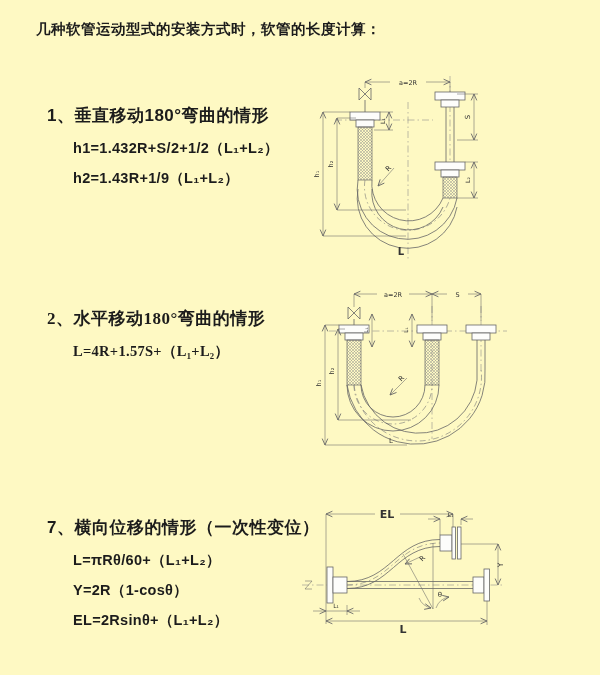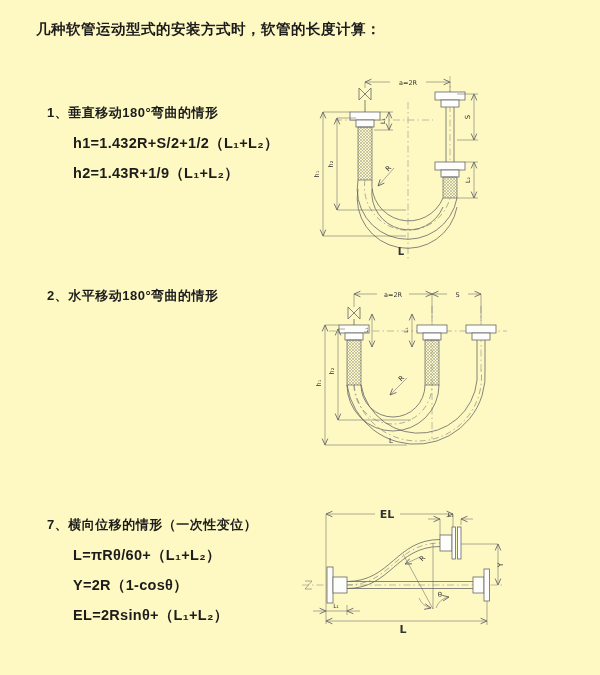--- a/index.html
+++ b/index.html
@@ -10,22 +10,22 @@
   }
   .page {
     position:relative; width:600px; height:675px;
     background:#fef9c3; color:#1c1c1c; overflow:hidden;
   }
   .title {
     position:absolute; left:36px; top:20px; margin:0;
     font-size:14.5px; font-weight:bold; letter-spacing:0.5px;
   }
   .sec { position:absolute; left:47px; }
-  #sec1 { top:104px; } #sec2 { top:287px; } #sec3 { top:516px; }
-  .heading { font-size:13px; font-weight:bold; letter-spacing:0.5px; margin-bottom:6px; }
+  #sec1 { top:104px; } #sec2 { top:307px;font-family:Liberation Serif, serif; } #sec3 { top:516px; }
+  .heading { font-size:17px; font-weight:bold; letter-spacing:0.5px; margin-bottom:6px; }
   .formula { font-size:14.5px; font-weight:bold; letter-spacing:0.3px; margin-left:26px; line-height:30px; white-space:nowrap; }
   svg.diag { position:absolute; }
   #d1 { left:310px; top:68px; }
   #d2 { left:311px; top:281px; }
   #d3 { left:299px; top:497px; }
   svg text { font-family:"DejaVu Sans",sans-serif; fill:#333; }
   .ln  { stroke:#666; stroke-width:0.8; fill:none; }
   .thin{ stroke:#666; stroke-width:0.55; fill:none; }
   .cl  { stroke:#888; stroke-width:0.55; fill:none; stroke-dasharray:7 3 1.5 3; }
   .dsh { stroke:#777; stroke-width:0.6; fill:none; stroke-dasharray:6 3 1.5 3; }
@@ -39,20 +39,21 @@
   <h1 class="title">几种软管运动型式的安装方式时，软管的长度计算：</h1>
 
   <section class="sec" id="sec1">
     <div class="heading">1、垂直移动180°弯曲的情形</div>
     <div class="formula">h1=1.432R+S/2+1/2（L₁+L₂）</div>
     <div class="formula">h2=1.43R+1/9（L₁+L₂）</div>
   </section>
 
   <section class="sec" id="sec2">
     <div class="heading">2、水平移动180°弯曲的情形</div>
+    <div class="formula">L=4R+1.57S+（L₁+L₂）</div>
   </section>
 
   <section class="sec" id="sec3">
     <div class="heading">7、横向位移的情形（一次性变位）</div>
     <div class="formula">L=πRθ/60+（L₁+L₂）</div>
     <div class="formula">Y=2R（1-cosθ）</div>
     <div class="formula">EL=2Rsinθ+（L₁+L₂）</div>
   </section>
 
   <svg class="diag" id="d1" width="278" height="198" viewBox="0 0 278 198">

